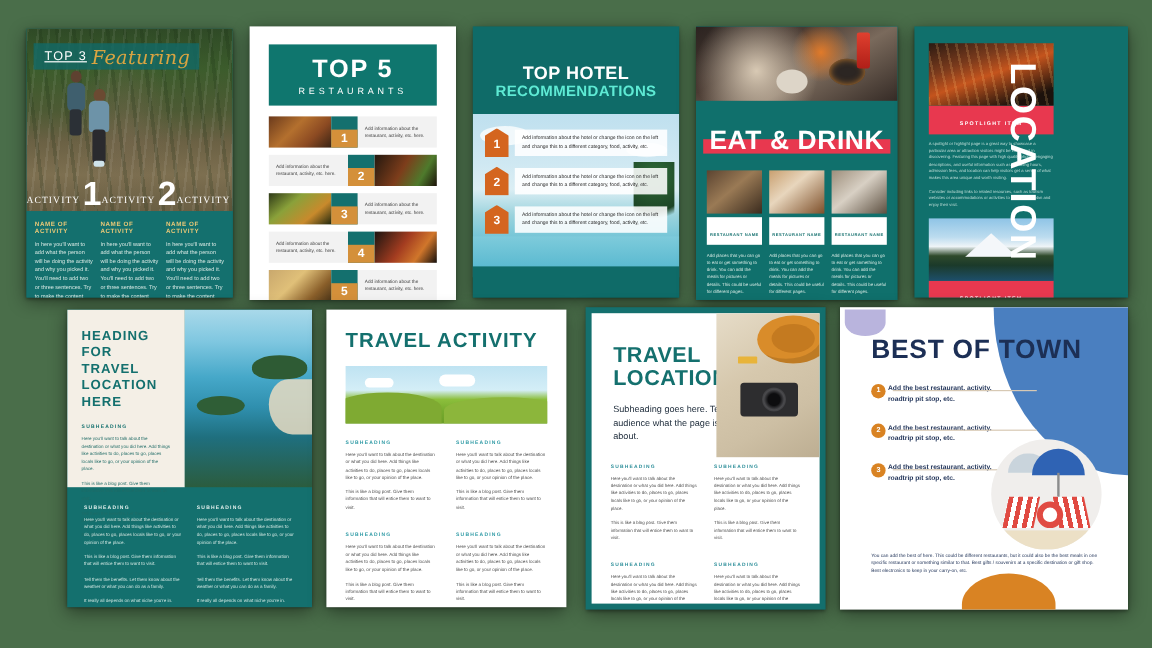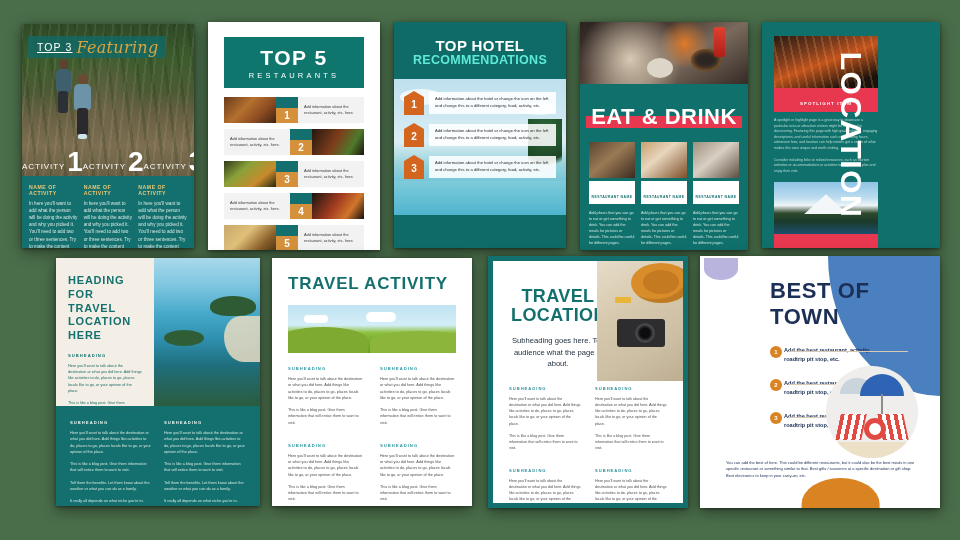--- a/index.html
+++ b/index.html
@@ -46,21 +46,21 @@
   .act-ribbon {
     position: absolute; left: 6px; top: 12px; width: 138px; height: 22px;
     background: rgba(17,105,103,0.80);
     display: flex; align-items: center; padding-left: 9px; gap: 4px;
   }
   .act-ribbon .t3 { color:#fff; font-size:10.5px; letter-spacing:1.1px; font-weight:400;text-decoration:underline; }
   .act-ribbon .scr { color:#d9a441; font-size:16px; font-family:"DejaVu Serif", serif; font-style:italic; letter-spacing:.3px; }
 
   .act-nums { position:absolute; left:0; right:0; top:108px; height:42px; display:flex; }
   .act-num { flex:1; display:flex; align-items:flex-end; justify-content:center; gap:2px; }
-  .act-num .lbl { color:#fff; font-size:8px; letter-spacing:.9px; padding-bottom:3px; }
+  .act-num .lbl { color:#fff; font-size:8px; letter-spacing:.9px; padding-bottom:3px;font-family:Liberation Serif, serif; }
   .act-num .big { color:#fff; font-size:28px; font-weight:700; line-height:.85; }
 
   .act-cols { position:absolute; left:0; right:0; top:152px; bottom:0; background:#14706e; display:flex; padding:8px 7px; gap:6px; }
   .act-col { flex:1; }
   .act-col h4 { color:#e9c877; font-size:5.2px; letter-spacing:.5px; margin-bottom:4px; font-weight:700; }
   .act-col p { color:#d6e8e3; font-size:4.6px; line-height:1.55; }
 
   
   #card-top5 { left: 208px; top: 22px; width: 172px; height: 228px; }
   .t5-head { margin: 15px 16px 0; background:#0f766e; padding:10px 0 8px; text-align:center; }
@@ -75,21 +75,21 @@
   .f4{background:linear-gradient(125deg,#1a1410,#a33c20 45%,#d0762b 72%,#140f0c);}
   .f5{background:linear-gradient(135deg,#c9a86d,#e0c079 40%,#8a5f2a 75%,#4a3418);}
   .t5-badge { width:22px; background:#14706e; position:relative; }
   .t5-badge span { position:absolute; left:0; right:0; bottom:0; height:15px; background:#d4903a; color:#fff;
                    font-size:10px; font-weight:700; display:flex; align-items:center; justify-content:center; }
   .t5-txt { flex:1; background:#f2f2f2; display:flex; align-items:center; padding:0 6px; }
   .t5-txt p { font-size:3.9px; line-height:1.5; color:#3c3c3c; }
 
   
   #card-hotel { left: 394px; top: 22px; width: 172px; height: 226px; background:#0f6b68; }
-  .ho-head { padding:16px 4px 12px; text-align:center; }
+  .ho-head { padding:16px 4px 12px; text-align:center;margin-top:16px; }
   .ho-head .l1 { color:#fff; font-size:15px; font-weight:700; letter-spacing:.4px; line-height:1.05; }
   .ho-head .l2 { color:#5eead4; font-size:12.5px; font-weight:700; letter-spacing:.3px; line-height:1.05; }
   .ho-body { position:relative; height:136px;
     background: linear-gradient(180deg,#bfe0ef 0%,#cfe8f2 30%,#dbeef4 46%,#9bd3dd 62%,#6fc3d6 78%,#57b6cf 100%); }
   .ho-body::before{content:"";position:absolute;left:6px;top:10px;width:42px;height:16px;background:rgba(255,255,255,.75);border-radius:50%;}
   .ho-body::after{content:"";position:absolute;right:10px;top:24px;width:34px;height:12px;background:rgba(255,255,255,.6);border-radius:50%;}
   .ho-palm{position:absolute;right:4px;top:40px;width:34px;height:58px;background:radial-gradient(circle at 50% 20%,#2f6b39,#1d4526 60%,rgba(0,0,0,0) 72%);}
   .ho-deck{position:absolute;left:0;right:0;bottom:0;height:34px;background:linear-gradient(180deg,#7ecbdb,#4fb4cd);}
   .ho-item { position:relative; display:flex; align-items:center; margin:0 10px 8px; z-index:3; }
   .ho-items{position:absolute;left:0;right:0;top:12px;}
@@ -167,30 +167,30 @@
   
   #card-travel2 { left: 488px; top: 256px; width: 200px; height: 252px; background:#14706e; padding:5px; }
   .t2-inner { background:#fff; width:100%; height:100%; position:relative; overflow:hidden; }
   .t2-photo { position:absolute; right:0; top:0; width:86px; height:120px;
     background: linear-gradient(150deg,#e6dcc8,#d6c8ad 40%,#cdbfa4 70%,#bdae92); overflow:hidden; }
   .t2-photo .hat{position:absolute;right:-8px;top:2px;width:60px;height:40px;background:#d98c2a;border-radius:50%;box-shadow:inset -6px -4px 0 rgba(0,0,0,.12);}
   .t2-photo .hatc{position:absolute;right:4px;top:9px;width:36px;height:24px;background:#c47a20;border-radius:50%;}
   .t2-cam{position:absolute;left:20px;top:58px;width:48px;height:28px;background:#2d2d2f;border-radius:3px;}
   .t2-cam::after{content:"";position:absolute;left:18px;top:4px;width:20px;height:20px;border-radius:50%;background:radial-gradient(circle,#0d0d0f 35%,#4a4a4d 60%,#222 100%);}
   .t2-pen{position:absolute;left:18px;top:36px;width:16px;height:6px;background:#e8b43a;border-radius:1px;}
-  .t2-head { padding:26px 0 0 18px; width:112px;text-align:center; }
+  .t2-head { padding:26px 0 0 18px; width:112px; }
   .t2-head h2 { color:#14706e; font-size:18px; font-weight:700; letter-spacing:.4px; line-height:1.05; }
   .t2-head p { color:#1d2b3a; font-size:7.6px; line-height:1.55; margin-top:10px; }
   .t2-grid { display:flex; flex-wrap:wrap; padding:16px 16px 0; gap:11px 14px; }
   .t2-cell { width: calc(50% - 7px); }
   .t2-cell h5 { color:#2e8f9a; font-size:4.1px; font-weight:700; letter-spacing:1px; margin-bottom:5px; }
   .t2-cell p { color:#505050; font-size:3.7px; line-height:1.65; margin-bottom:6px; }
 
   
-  #card-best { left: 700px; top: 256px; width: 240px; height: 252px; padding-left: 44px; }
+  #card-best { left: 700px; top: 256px; width: 240px; height: 252px; }
   .bt-blob1{position:absolute;left:4px;top:2px;width:34px;height:22px;background:#b9b4dd;border-radius:0 0 60% 60%;}
   .bt-blue{position:absolute;right:0;top:0;width:112px;height:140px;background:#4a7fc0;border-radius:0 0 0 100%;}
   .bt-orange{position:absolute;left:52%;bottom:-22px;width:78px;height:52px;background:#d98323;border-radius:50% 50% 0 0;transform:translateX(-30%);}
   .bt-title{position:relative;color:#1c2f55;font-size:22px;font-weight:700;letter-spacing:.6px;margin:22px 0 0 26px;}
   .bt-list{position:relative;margin:16px 0 0 26px;width:116px;}
   .bt-item{position:relative;margin-bottom:15px;}
   .bt-bullet{position:absolute;left:0;top:0;width:12px;height:12px;border-radius:50%;background:#d98323;color:#fff;font-size:6px;display:flex;align-items:center;justify-content:center;font-weight:700;}
   .bt-rule{position:absolute;left:18px;top:5px;right:-22px;height:1px;background:#d7c9b4;}
   .bt-item p{margin:13px 0 0 14px;color:#1c2f55;font-size:5.6px;font-weight:700;line-height:1.6;}
   .bt-scene{position:absolute;right:22px;top:110px;width:92px;height:92px;border-radius:50%;background:#f0eeec;overflow:hidden;}

